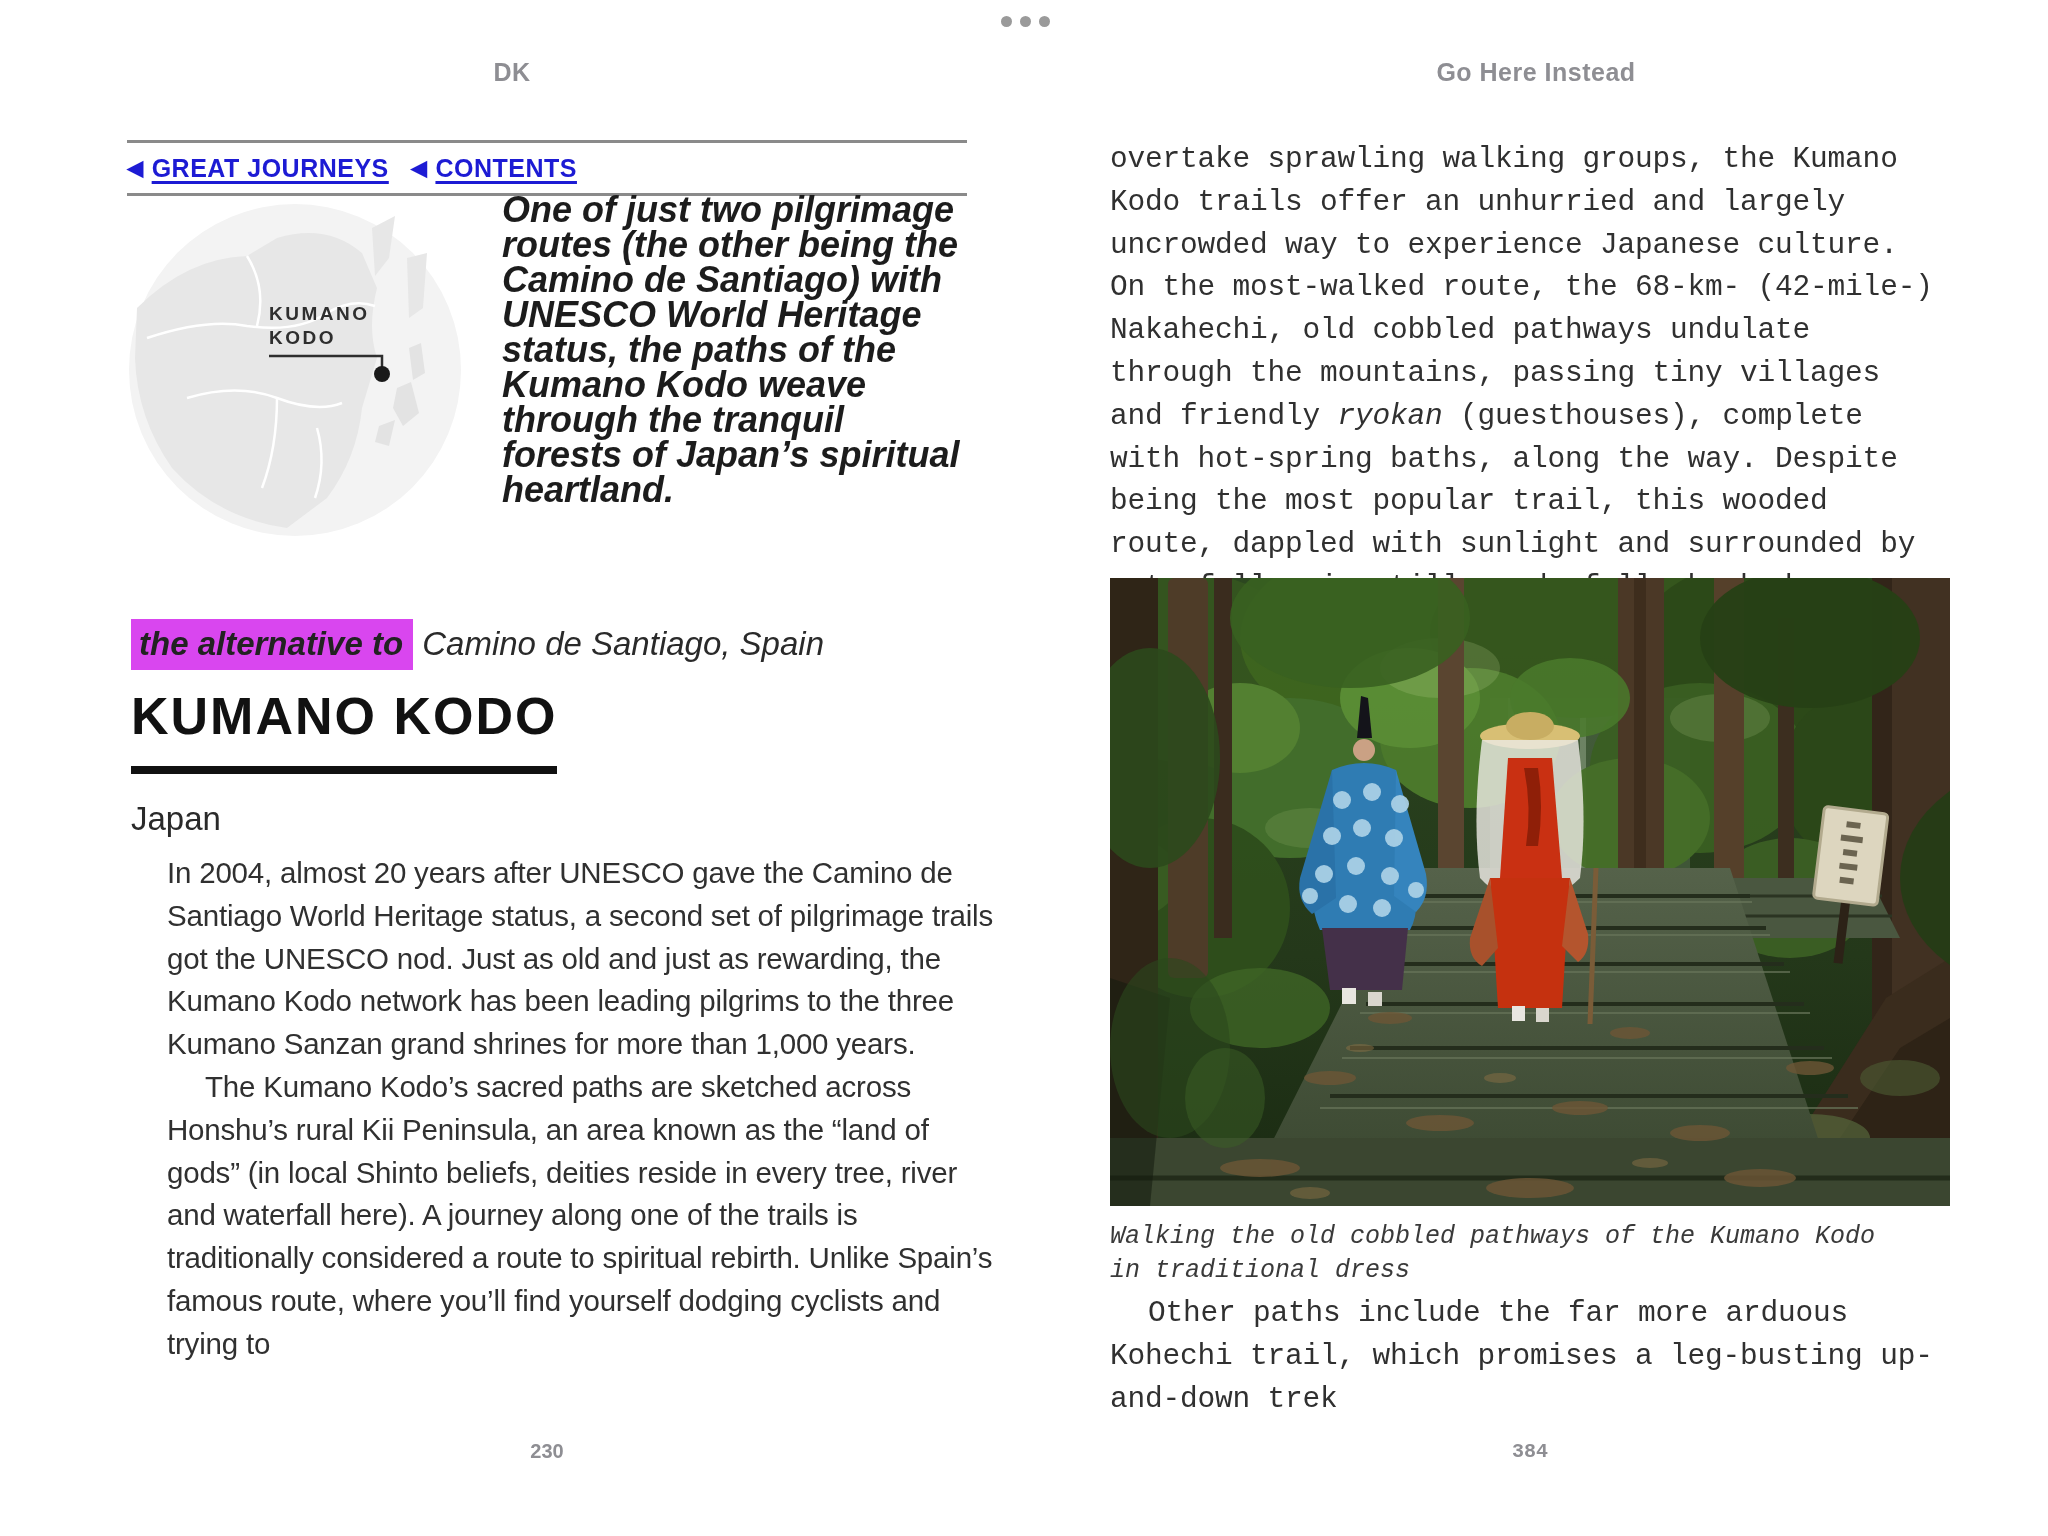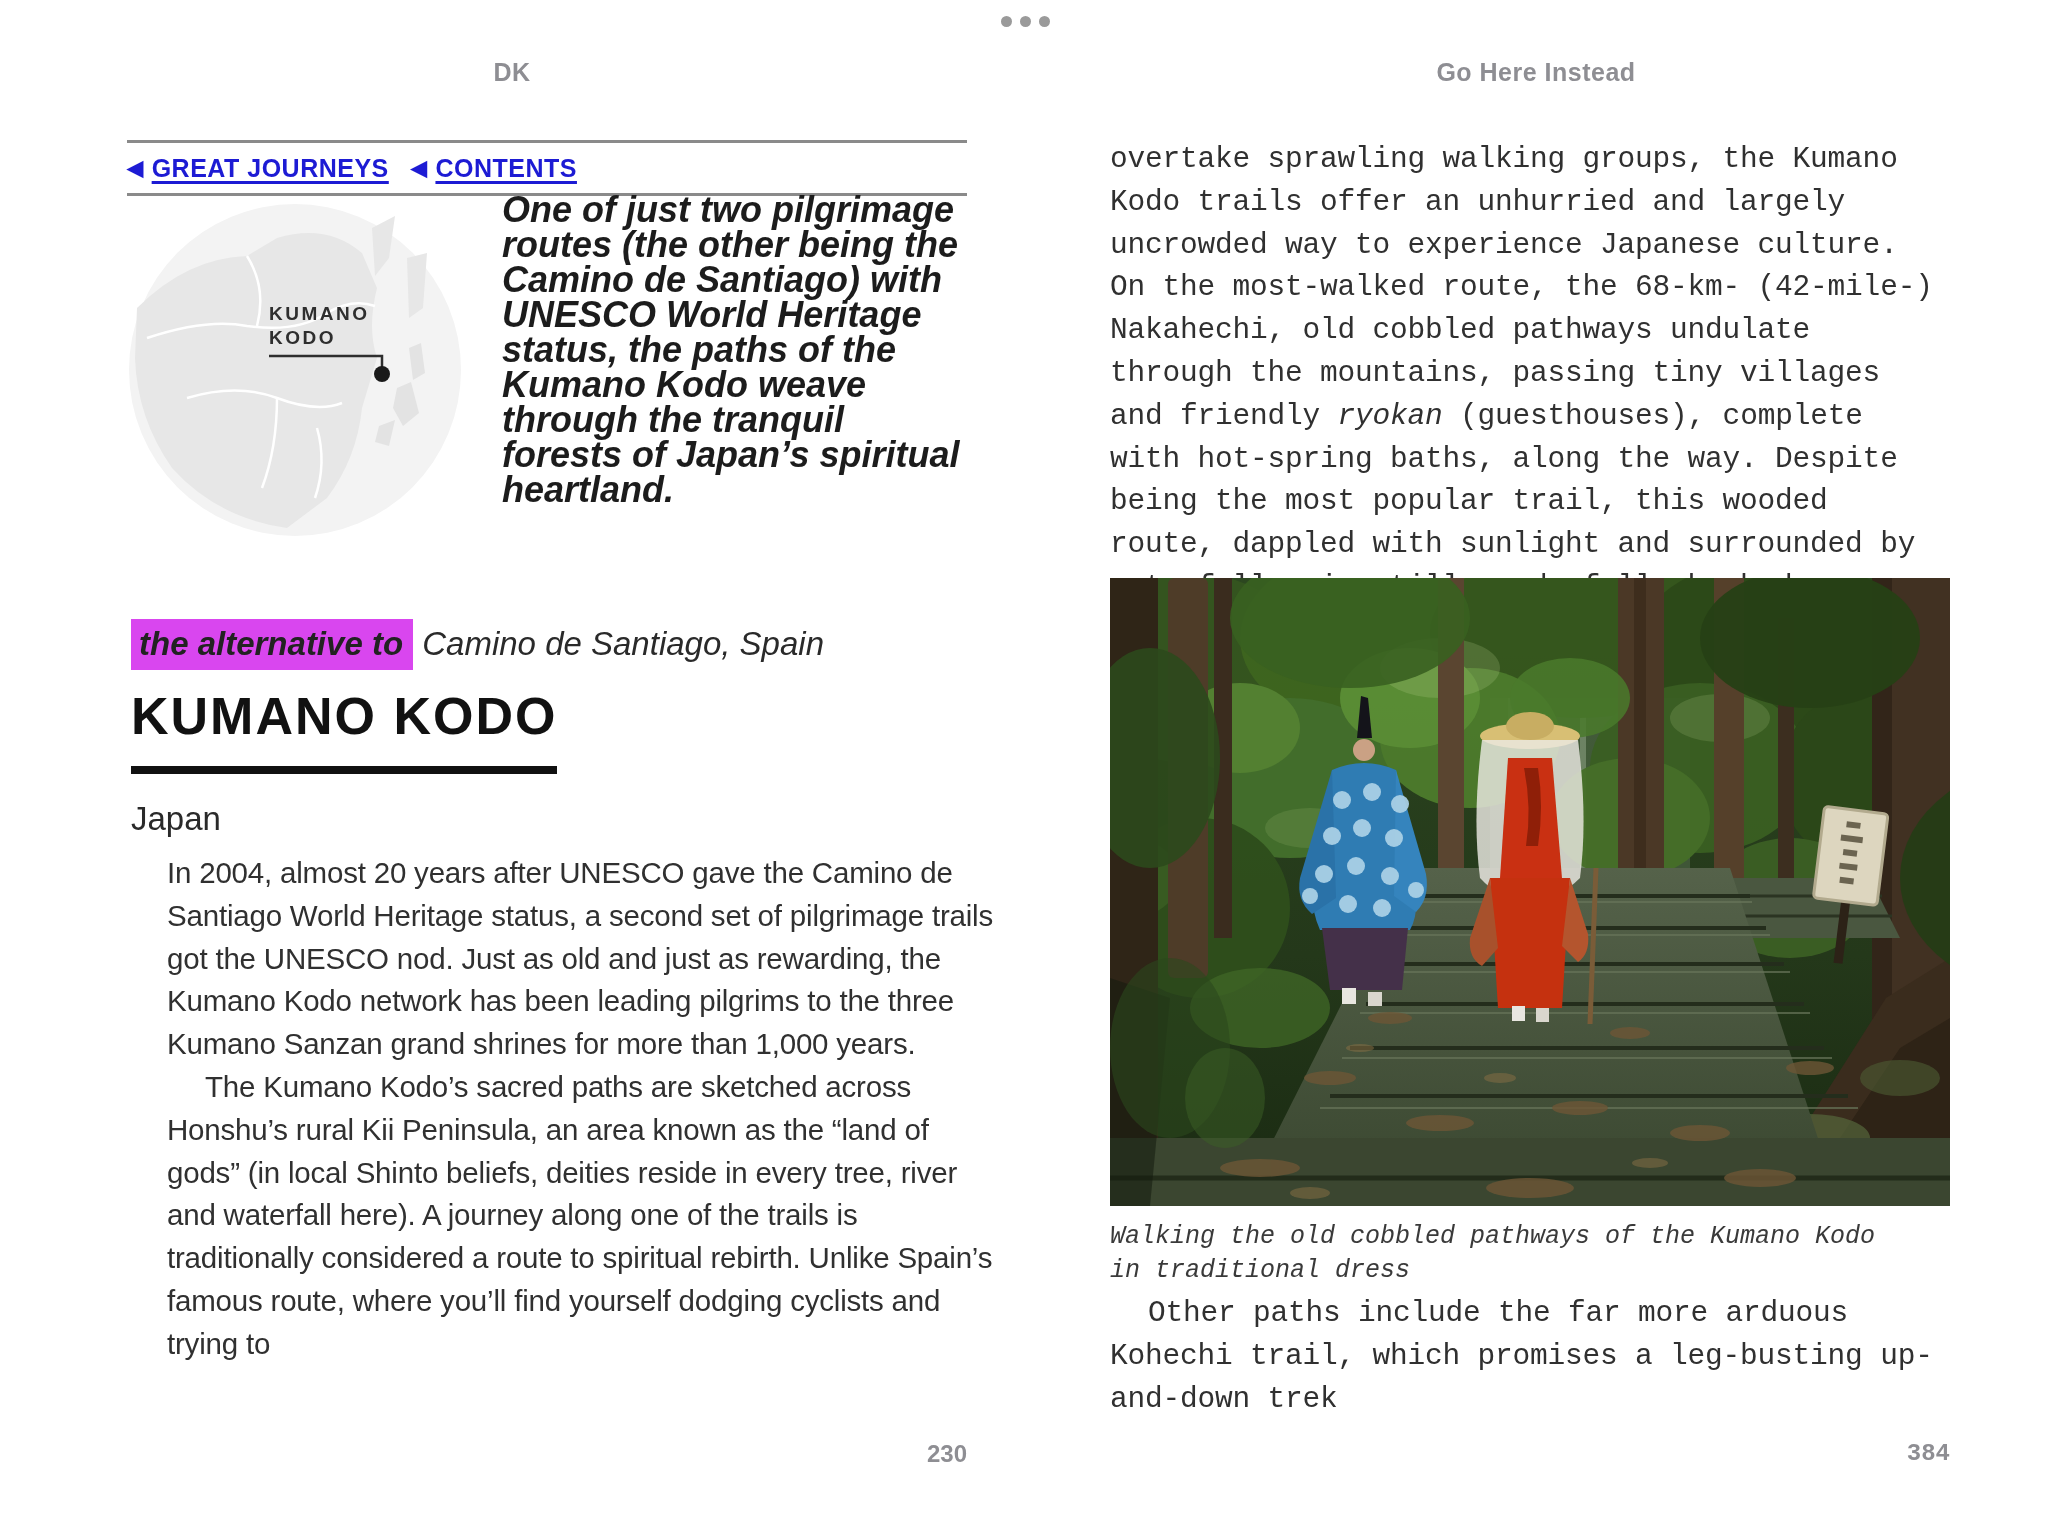--- a/index.html
+++ b/index.html
@@ -12,21 +12,21 @@
   
   .menu-handle{position:absolute;left:1001px;top:16px;display:flex;gap:8px;cursor:pointer;}
   .menu-handle i{width:11px;height:11px;border-radius:50%;background:#9a9a9a;display:block;}
 
   
   .half{position:absolute;top:0;height:1536px;width:1024px;}
   .half.left{left:0;}
   .half.right{left:1024px;}
   .running-header{position:absolute;top:58px;left:0;width:100%;text-align:center;
     font-size:25px;font-weight:600;color:#8e8e93;letter-spacing:0.5px;}
-  .page-num{position:absolute;top:1440px;text-align:right;font-size:24px;font-weight:600;color:#8e8e93;}
+  .page-num{position:absolute;top:1440px;text-align:center;font-size:20px;font-weight:600;color:#8e8e93;}
 
   
   .col-left{position:absolute;left:127px;top:0;width:840px;height:1536px;}
   .col-right{position:absolute;left:1110px;top:0;width:840px;height:1536px;font-family:Liberation Mono, monospace;}
   .col-left .page-num{left:0;width:100%;}
   .col-right .page-num{left:0;width:100%;}
 
   
   .nav-bar{position:absolute;left:0;top:140px;width:100%;height:50px;
     border-top:3px solid #8a8a8a;border-bottom:3px solid #8a8a8a;

